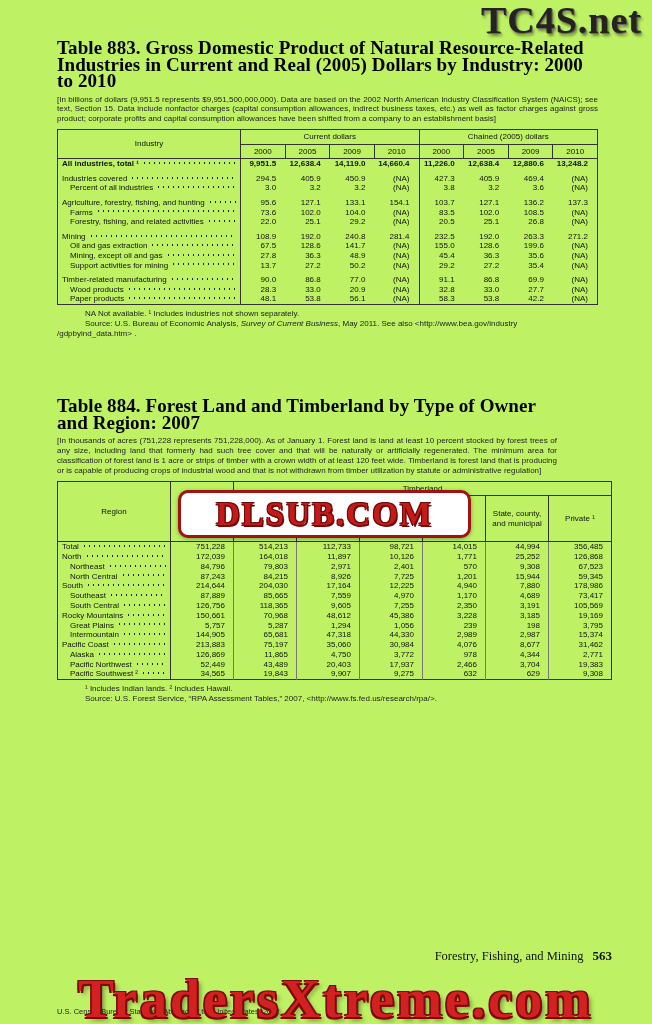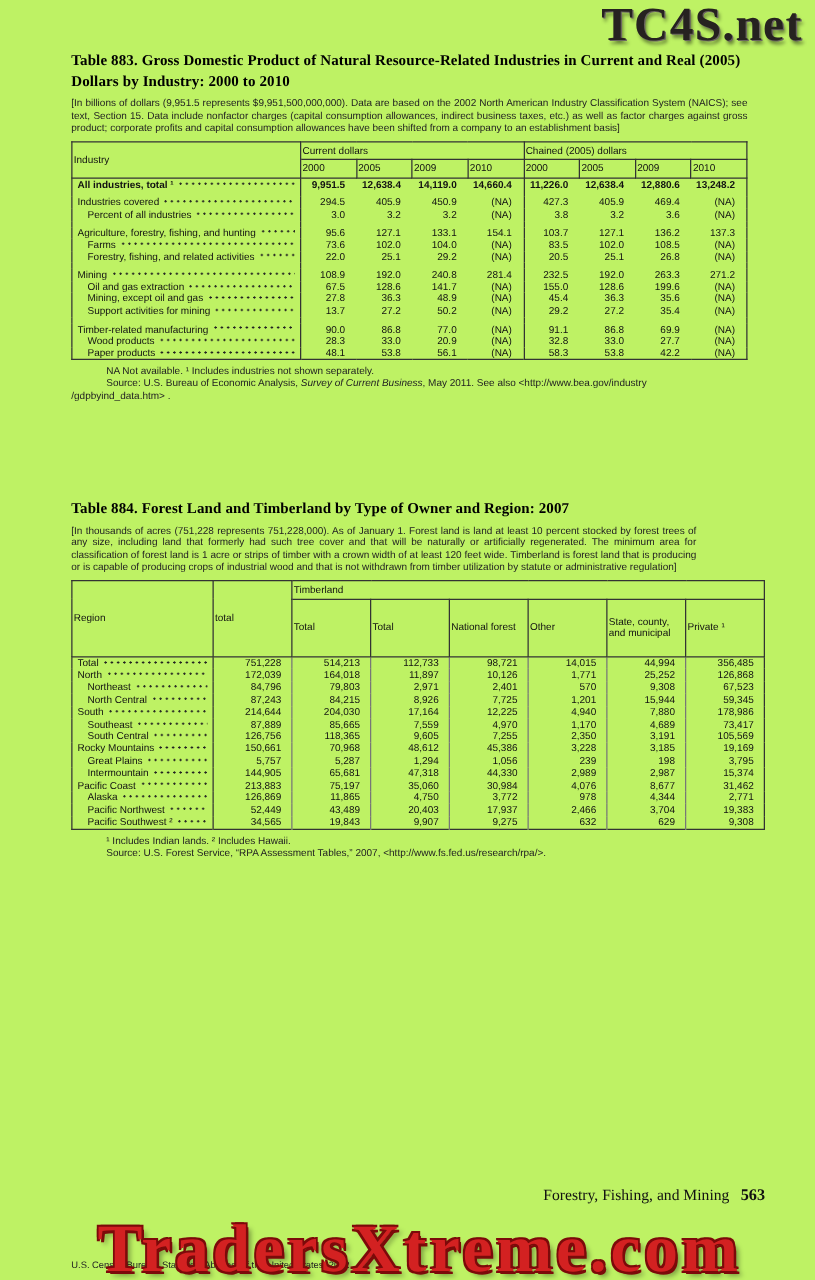--- a/index.html
+++ b/index.html
@@ -16,27 +16,27 @@
           z-index:5;box-shadow:0 1px 4px rgba(0,0,0,.35)}
   .wm-mid span{font-family:"Liberation Serif",serif;font-weight:700;font-size:33px;letter-spacing:2px;color:#c51a1a;
           text-shadow:1.5px 1.5px 0 #6e0909,-1px -1px 0 #6e0909,1px -1px 0 #6e0909,-1px 1px 0 #6e0909}
   .wm-bottom{position:absolute;left:78px;top:968px;font-family:"Liberation Serif",serif;font-weight:700;
           font-size:54px;letter-spacing:3px;color:#d32121;white-space:nowrap;z-index:6;
           text-shadow:2px 2px 0 #7c0a0a,-1.5px -1.5px 0 #7c0a0a,1.5px -1.5px 0 #7c0a0a,-1.5px 1.5px 0 #7c0a0a,4px 4px 4px rgba(0,0,0,.35)}
 
   
   .sect883{position:absolute;left:57px;top:40px;width:541px}
   .sect884{position:absolute;left:57px;top:398px;width:500px}
-  .tbl-title{font-family:"Liberation Serif",serif;font-weight:700;font-size:12px;line-height:16.5px;
+  .tbl-title{font-family:"Liberation Serif",serif;font-weight:700;font-size:19px;line-height:16.5px;
              letter-spacing:.1px;margin:0 0 5px;color:#000}
   .headnote{font-size:8px;line-height:9.9px;text-align:justify;margin:0 0 5px;color:#222;max-width:541px}
 
   
   table{border-collapse:collapse;table-layout:fixed;font-size:8px;color:#111}
-  thead th{font-weight:400;border:1px solid #333;text-align:left;vertical-align:middle;padding:2px 1px;line-height:9.5px}
+  thead th{font-weight:400;border:1px solid #333;text-align:center;vertical-align:middle;padding:2px 1px;line-height:9.5px}
   .bold{font-weight:700}
   .labwrap{display:flex;align-items:center;overflow:hidden}
   .lab-text{white-space:nowrap}
   .dots{flex:1 1 auto;height:2px;margin:0 2px 2px 3px;min-width:6px;
         background-image:radial-gradient(circle,#222 0.8px,transparent 1px);
         background-size:5px 2px;background-repeat:repeat-x}
 
   
   #t883{width:541px;border:1px solid #333}
   #t883 th.industry{width:183px}
@@ -592,20 +592,23 @@
           </tr>
         </tbody>
     </table>
 
     <div class="footnotes">
       <div class="fn-indent">¹ Includes Indian lands. ² Includes Hawaii.</div>
       <div class="fn-indent">Source: U.S. Forest Service, “RPA Assessment Tables,” 2007, &lt;http://www.fs.fed.us/research/rpa/&gt;.</div>
     </div>
   </section>
 
+  <div class="wm-mid">
+      <span>DLSUB.COM</span>
+    </div>
 
   <div class="running-head"><span>Forestry, Fishing, and Mining</span><span class="pgnum">563</span></div>
 
   <div class="credit">U.S. Census Bureau, Statistical Abstract of the United States: 2012</div>
 
   <div class="wm-bottom">TradersXtreme.com</div>
 
 </div>
 
 </body></html>

